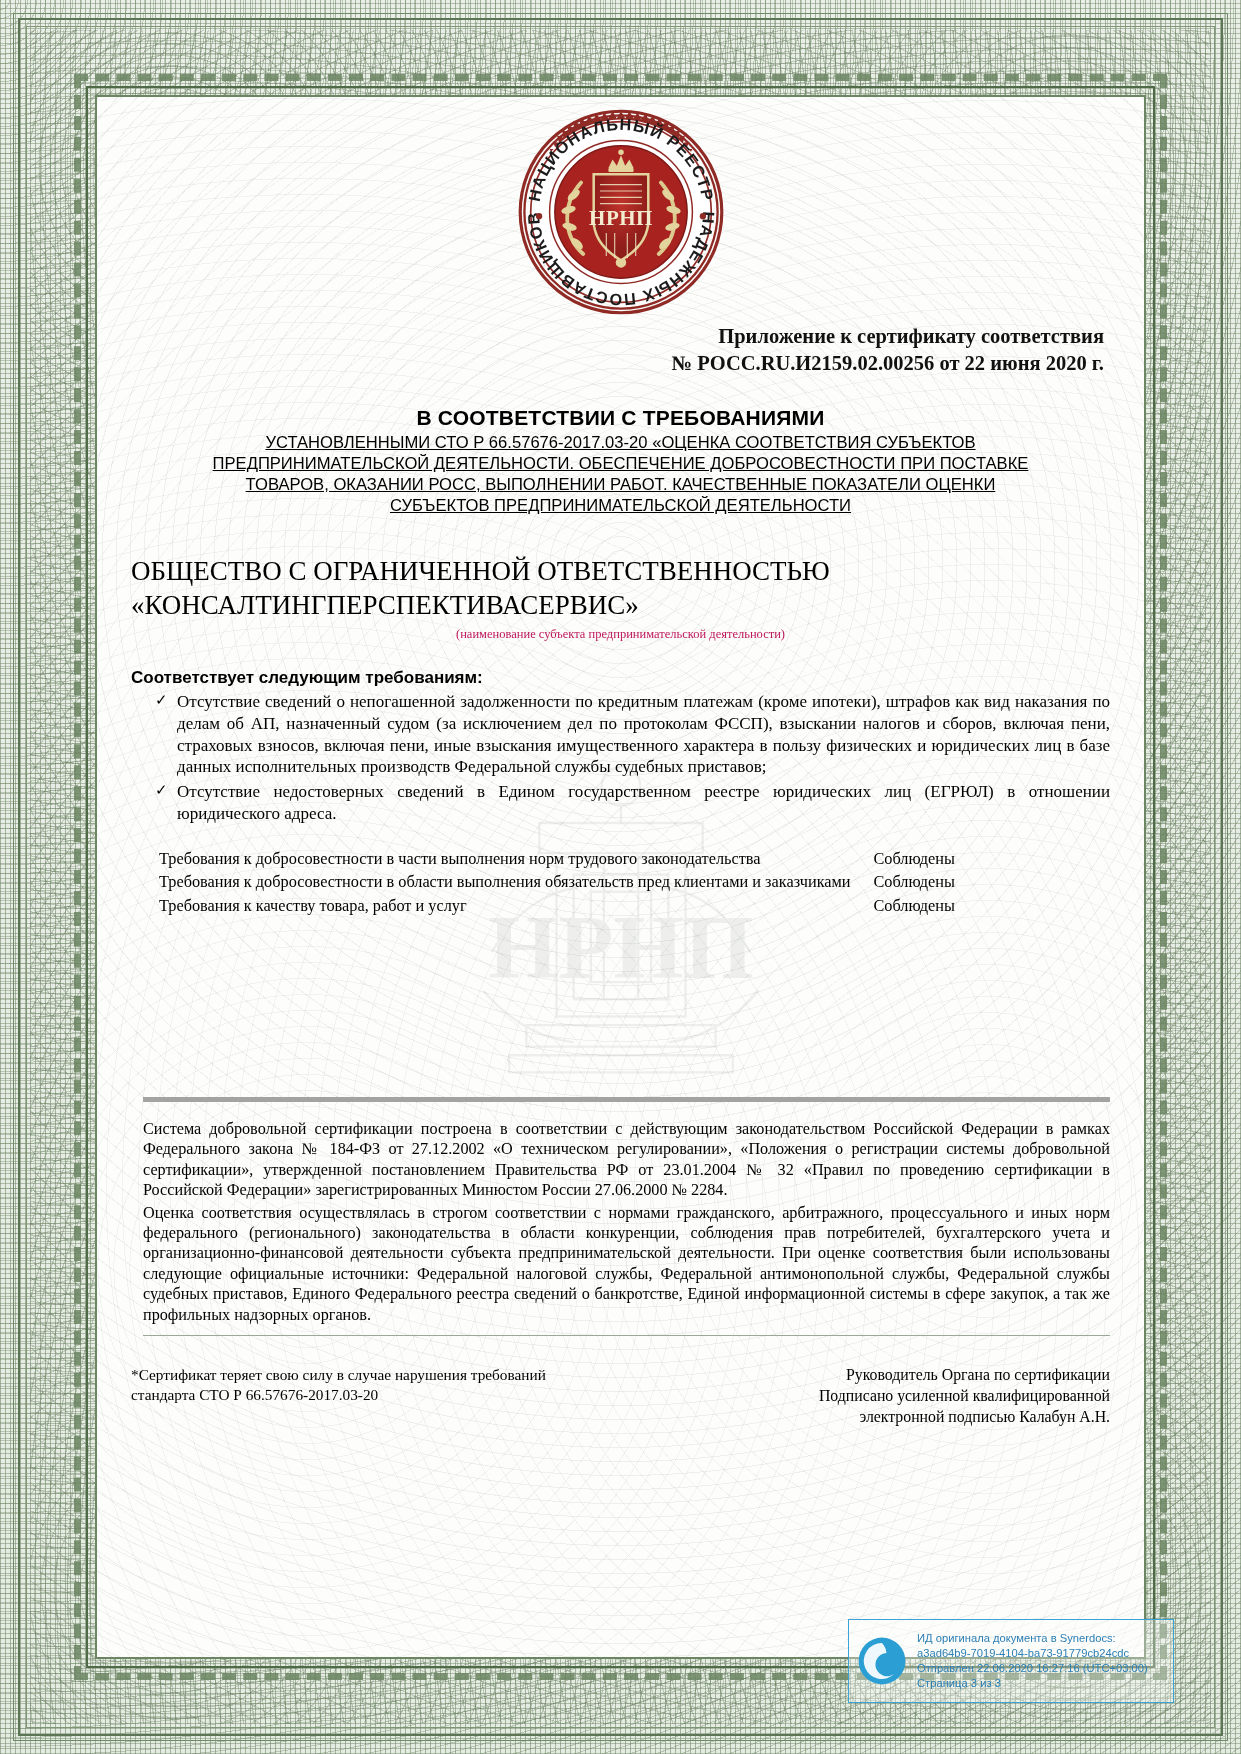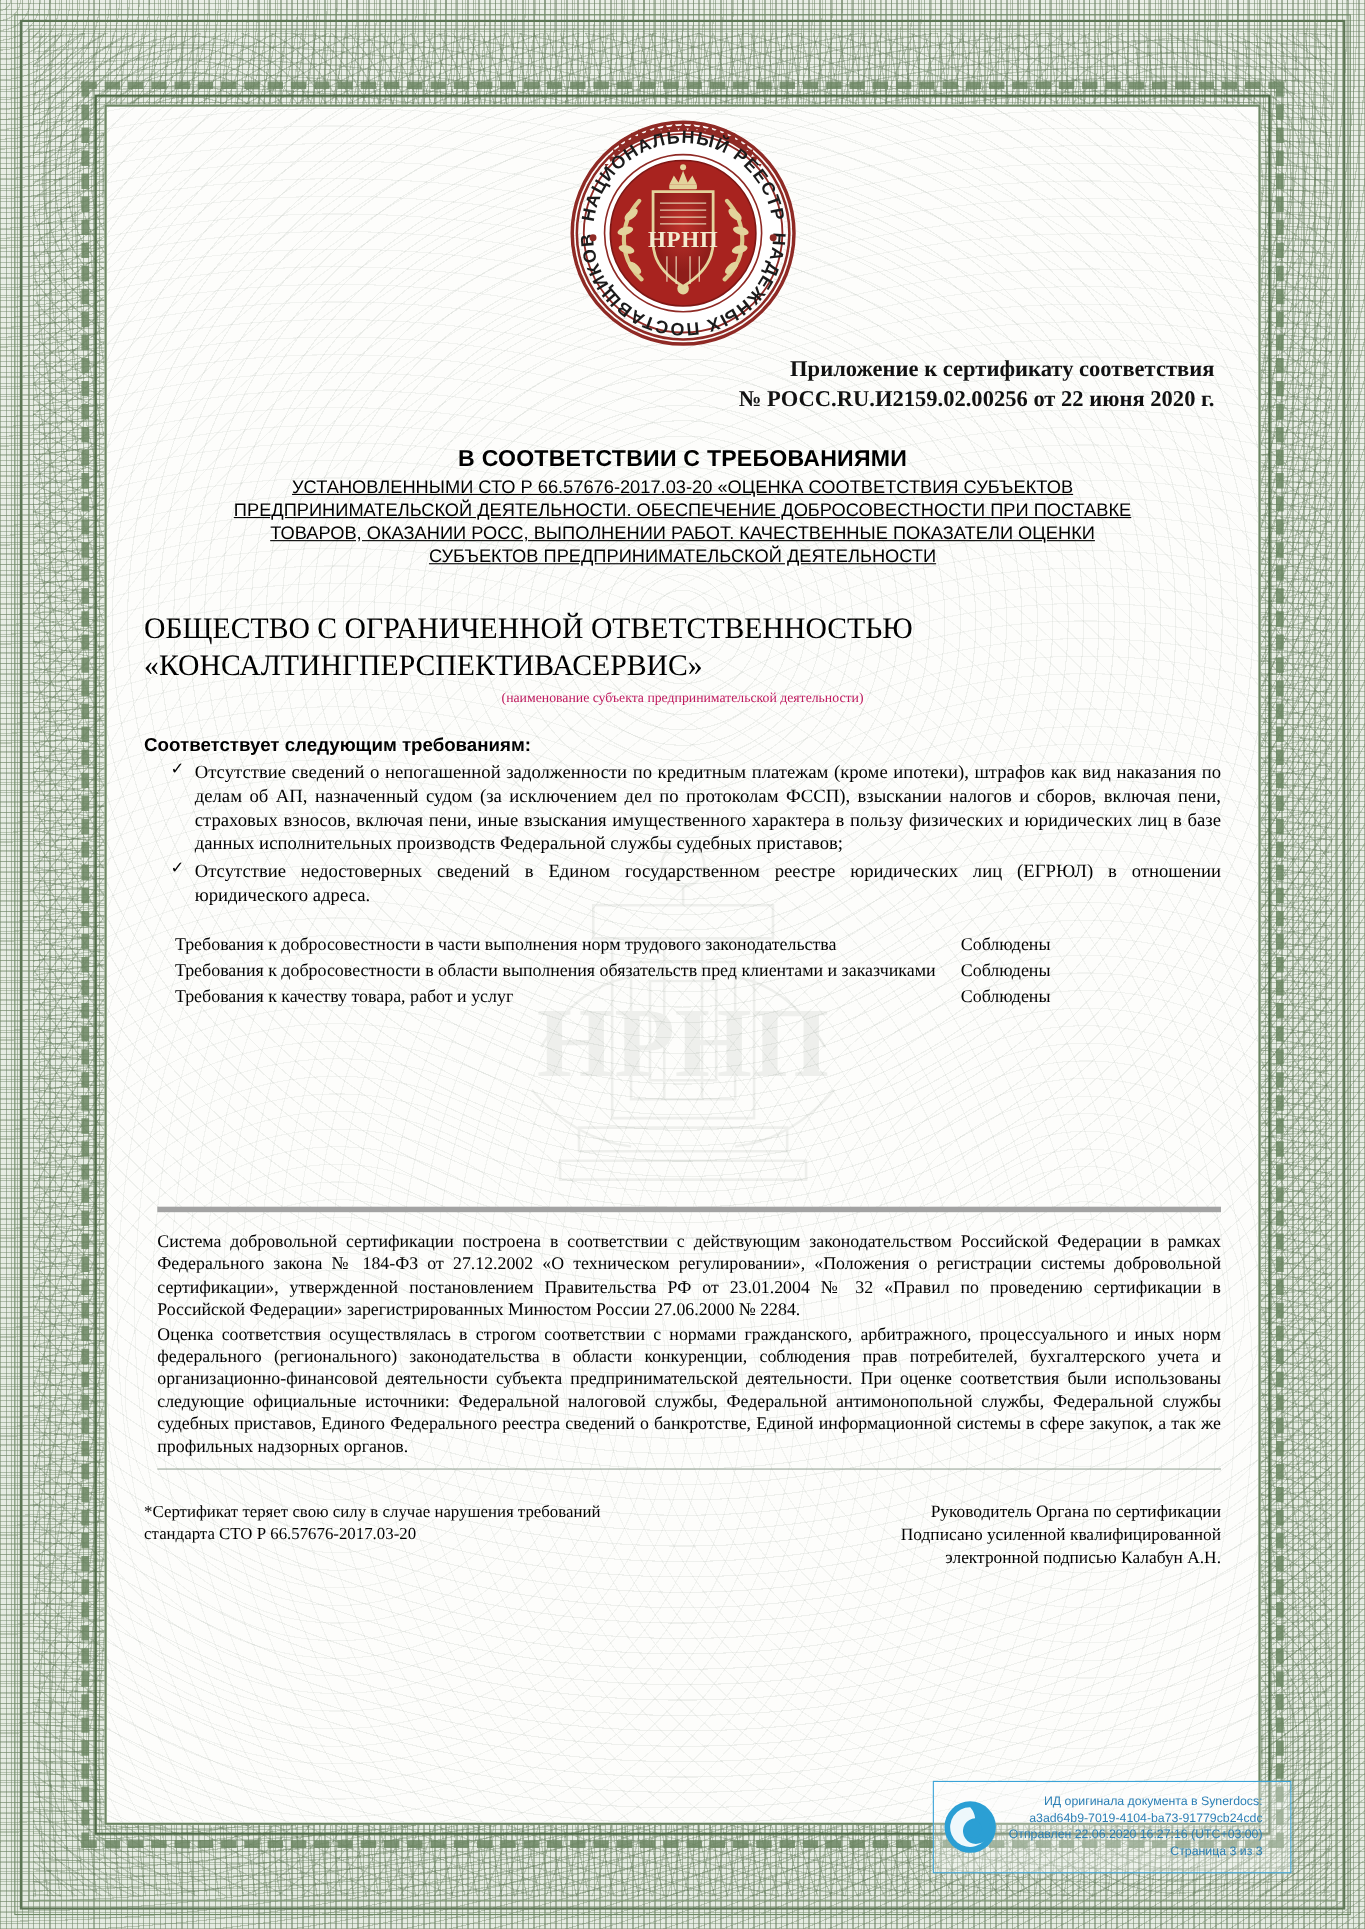--- a/index.html
+++ b/index.html
@@ -115,21 +115,21 @@
   .foot-right{font-size:15.8px;line-height:1.32;text-align:right;max-width:46%;}
 
   
   .stamp{
     position:absolute;left:848px;top:1619px;width:326px;height:84px;
     border:1px solid #3aa3d8;background:rgba(255,255,255,.32);
     display:flex;align-items:center;gap:8px;padding:4px 6px;box-sizing:border-box;
   }
   .stamp-logo{width:54px;height:54px;flex:0 0 54px;}
   .stamp-txt{font-family:"Liberation Sans", sans-serif;font-size:11.2px;
-    line-height:1.34;color:#2b7fb5;text-align:right;}
+    line-height:1.34;color:#2b7fb5;}
 </style>
 </head>
 <body>
 
 <div class="page-frame">
   <div class="frame-ring r1"></div>
   <div class="frame-ring r2"></div>
   <div class="frame-ring r3"></div>
   <div class="guilloche-band"></div>
   <div class="dash-ring"></div>

